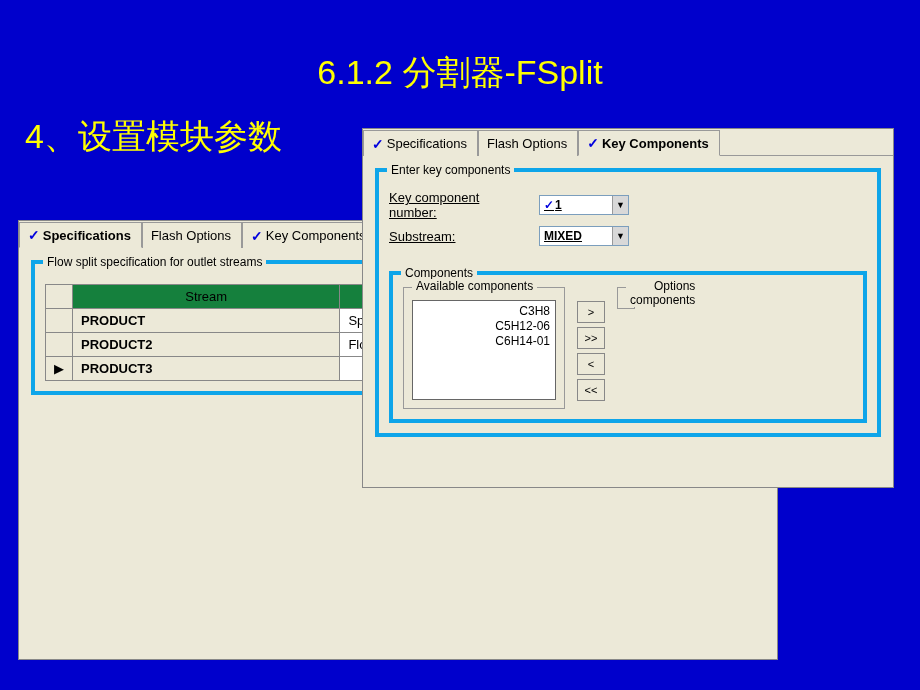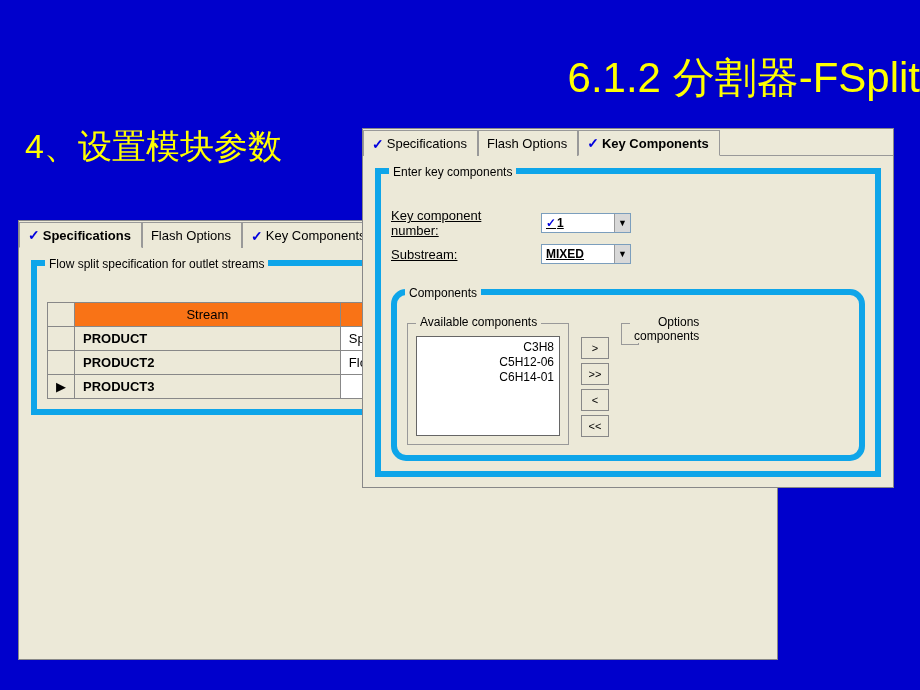--- a/index.html
+++ b/index.html
@@ -5,23 +5,23 @@
     * { box-sizing: border-box; margin: 0; padding: 0; }
     body {
       width: 920px;
       height: 690px;
       background: #0000CC;
       font-family: "Microsoft YaHei", Arial, sans-serif;
       position: relative;
       overflow: hidden;
     }
     .page-title {
-      text-align: right;
+      text-align: center;
       color: #FFFF00;
-      font-size: 42px;
+      font-size: 34px;
       font-weight: normal;
       padding-top: 50px;
       padding-bottom: 10px;
     }
     .section-label {
       color: #FFFF00;
       font-size: 34px;
       padding-left: 25px;
       margin-top: 8px;
     }
@@ -73,41 +73,41 @@
       border-bottom: 1px solid #ECE9D8;
       font-weight: bold;
     }
     .check-icon {
       color: #0000DD;
       font-weight: bold;
       font-size: 14px;
     }
 
     .groupbox {
-      border: 6px solid #0ea5e9;
+      border: 4px solid #0ea5e9;
       margin: 12px;
-      padding: 28px 10px 10px 10px;
+      padding: 12px 10px 10px 10px;
       position: relative;
     }
     .groupbox-title {
       position: absolute;
       top: -9px;
       left: 8px;
       background: #ECE9D8;
       padding: 0 4px;
       font-size: 12px;
     }
 
     .table {
       border-collapse: collapse;
       width: 100%;
       margin-top: 8px;
     }
     .table th {
-      background: #f97316;
+      background: #15803d;
       border: 1px solid #888;
       padding: 4px 8px;
       font-weight: normal;
       font-size: 13px;
       text-align: center;
     }
     .table td {
       border: 1px solid #888;
       background: #fff;
       padding: 4px 8px;
@@ -280,21 +280,21 @@
     </div>
 
     <div class="form-row">
       <span class="form-label">Substream:</span>
       <div class="combo">
         <span class="combo-text">MIXED</span>
         <span class="combo-arrow">▼</span>
       </div>
     </div>
 
-    <div class="groupbox" style="margin:25px 0 0 0;border-radius:15px;">
+    <div class="groupbox" style="margin:25px 0 0 0;">
       <span class="groupbox-title">Components</span>
       <div class="components-wrap">
         <div class="listbox-group">
           <span class="groupbox-title">Available components</span>
           <div class="listbox">
             <div>C3H8</div>
             <div>C5H12-06</div>
             <div>C6H14-01</div>
           </div>
         </div>

